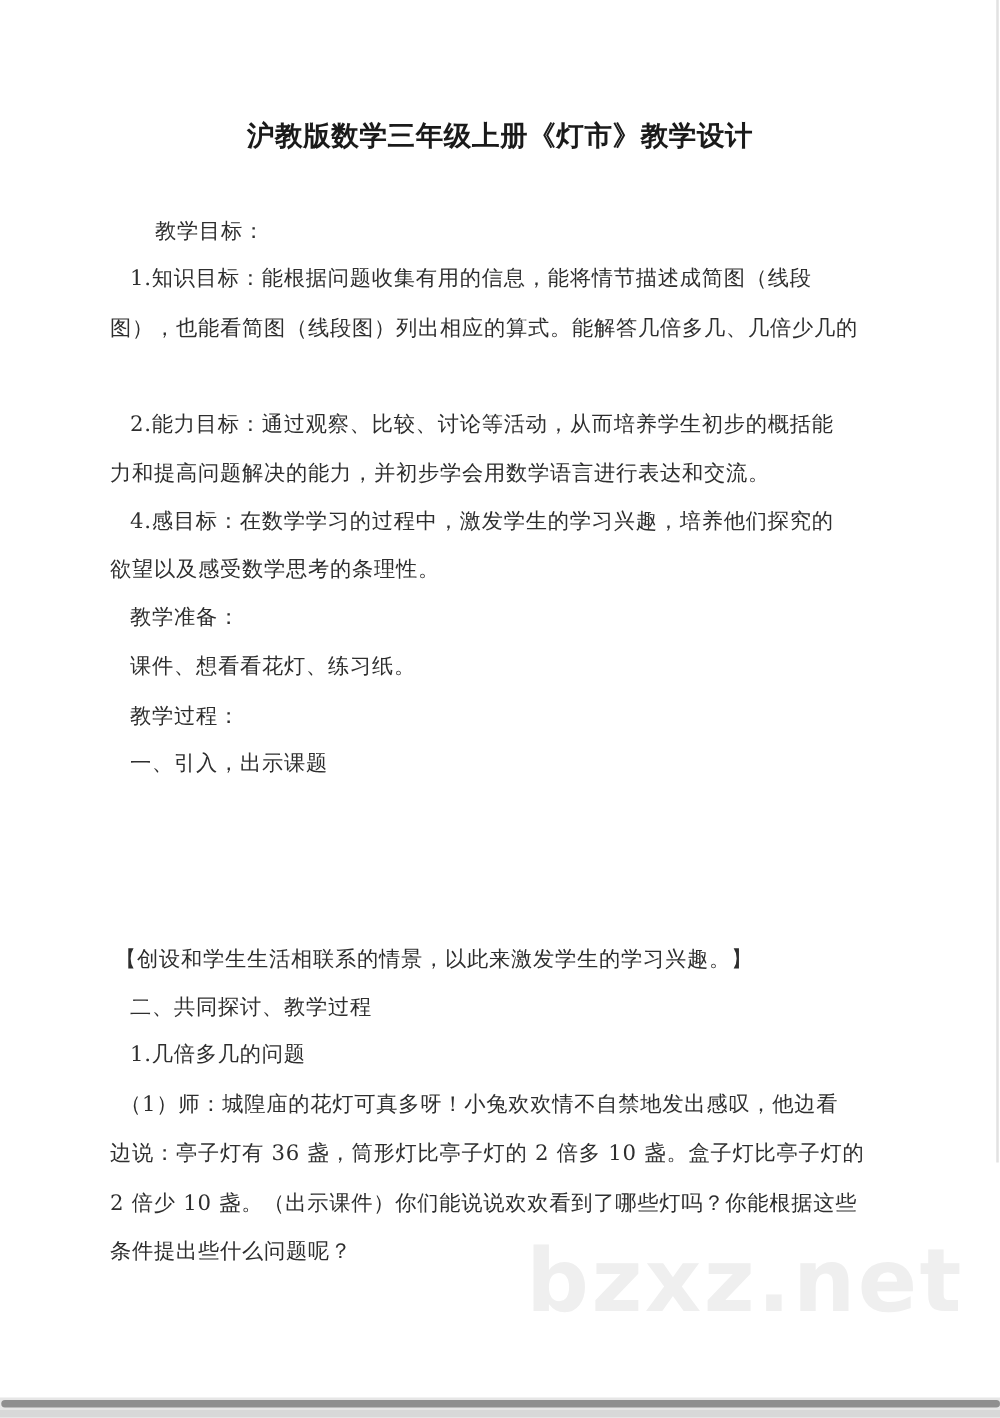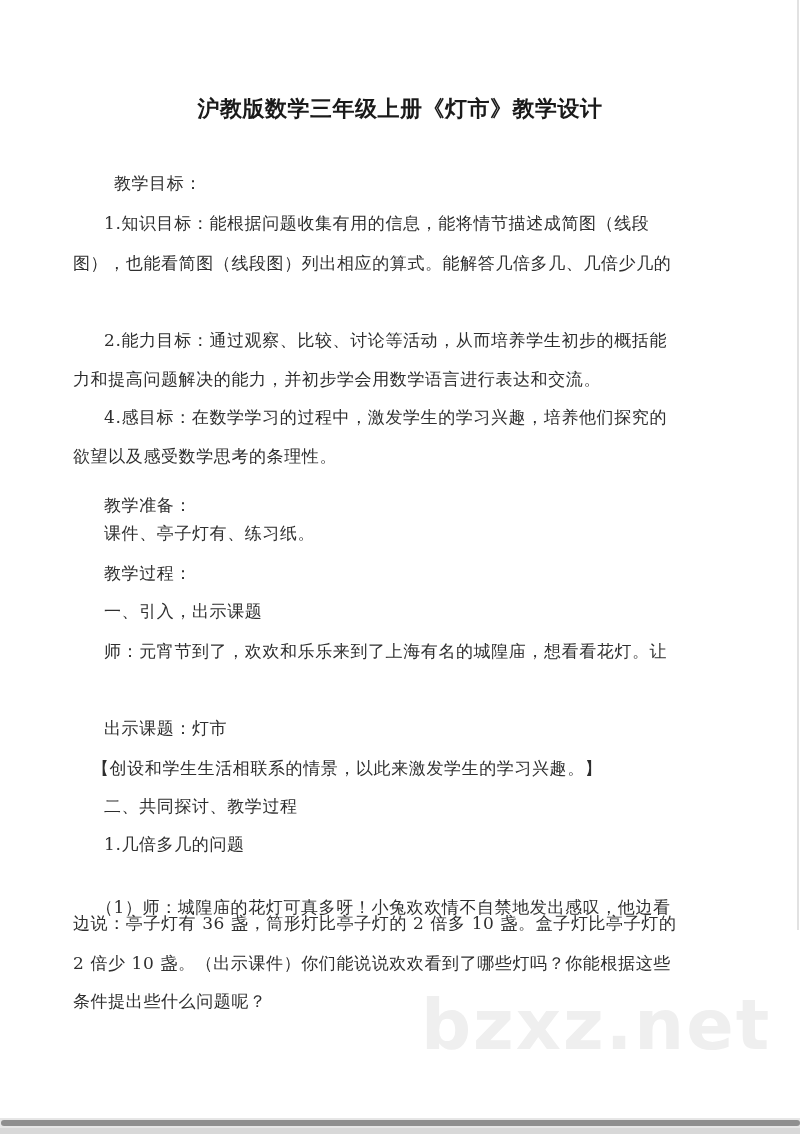--- a/index.html
+++ b/index.html
@@ -31,30 +31,30 @@
     top: 94px;
     text-align: center;
     font-family: "DejaVu Sans", "Liberation Sans", sans-serif;
     font-weight: bold;
     font-size: 22px;
     letter-spacing: 0.5px;
     color: #1a1a1a;
   }
   .line {
     position: absolute;
-    left: 73px;
+    left: 88px;
     width: 640px;
     font-size: 17px;
     line-height: 22px;
     white-space: nowrap;
     letter-spacing: 0.6px;
     color: #2e2e2e;
   }
   .ind { left: 104px; }
-  .ind2 { left: 114px; font-family: Liberation Mono, monospace; }
+  .ind2 { left: 124px; }
   .watermark {
     position: absolute;
     left: 375px;
     top: 990px;
     font-family: "DejaVu Sans", "Liberation Sans", sans-serif;
     font-weight: bold;
     font-size: 70px;
     letter-spacing: 2px;
     color: #efefef;
     line-height: 1;
@@ -92,30 +92,28 @@
 <div class="page">
   <div class="title">沪教版数学三年级上册《灯市》教学设计</div>
 
   <div class="line ind2" style="top:174px">教学目标：</div>
   <div class="line ind" style="top:212px">1.知识目标：能根据问题收集有用的信息，能将情节描述成简图（线段</div>
   <div class="line" style="top:252px">图），也能看简图（线段图）列出相应的算式。能解答几倍多几、几倍少几的</div>
   <div class="line ind" style="top:329px">2.能力目标：通过观察、比较、讨论等活动，从而培养学生初步的概括能</div>
   <div class="line" style="top:368px">力和提高问题解决的能力，并初步学会用数学语言进行表达和交流。</div>
   <div class="line ind" style="top:406px">4.感目标：在数学学习的过程中，激发学生的学习兴趣，培养他们探究的</div>
   <div class="line" style="top:445px">欲望以及感受数学思考的条理性。</div>
-  <div class="line ind" style="top:494px">教学准备：</div>
-  <div class="line ind" style="top:522px">课件、亭子灯有、练习纸。</div>
+  <div class="line ind" style="top:483px">教学准备：</div>
+  <div class="line ind" style="top:522px">课件、想看看花灯、练习纸。</div>
   <div class="line ind" style="top:562px">教学过程：</div>
   <div class="line ind" style="top:600px">一、引入，出示课题</div>
-  <div class="line ind" style="top:640px">师：元宵节到了，欢欢和乐乐来到了上海有名的城隍庙，想看看花灯。让</div>
-  <div class="line ind" style="top:717px">出示课题：灯市</div>
   <div class="line ind" style="top:757px; left:92px">【创设和学生生活相联系的情景，以此来激发学生的学习兴趣。】</div>
   <div class="line ind" style="top:795px">二、共同探讨、教学过程</div>
   <div class="line ind" style="top:833px">1.几倍多几的问题</div>
-  <div class="line ind" style="top:896px; left:96px">（1）师：城隍庙的花灯可真多呀！小兔欢欢情不自禁地发出感叹，他边看</div>
+  <div class="line ind" style="top:873px; left:96px">（1）师：城隍庙的花灯可真多呀！小兔欢欢情不自禁地发出感叹，他边看</div>
   <div class="line" style="top:912px">边说：亭子灯有 36 盏，筒形灯比亭子灯的 2 倍多 10 盏。盒子灯比亭子灯的</div>
   <div class="line" style="top:952px">2 倍少 10 盏。（出示课件）你们能说说欢欢看到了哪些灯吗？你能根据这些</div>
   <div class="line" style="top:990px">条件提出些什么问题呢？</div>
 
   <div class="watermark">bzxz.net</div>
 </div>
 
 <div class="scrollbar-track"></div>
 <div class="scrollbar-thumb"></div>
 <div class="scrollbar-edge"></div>

